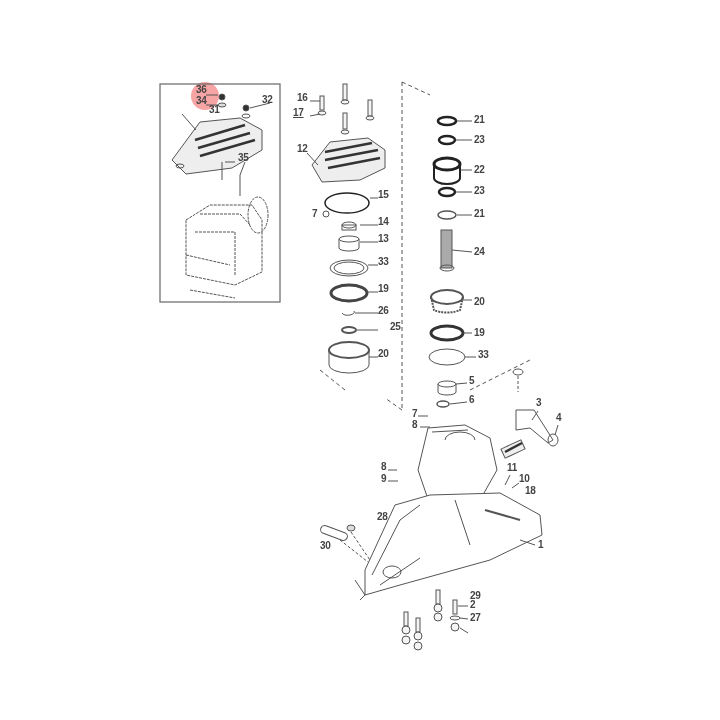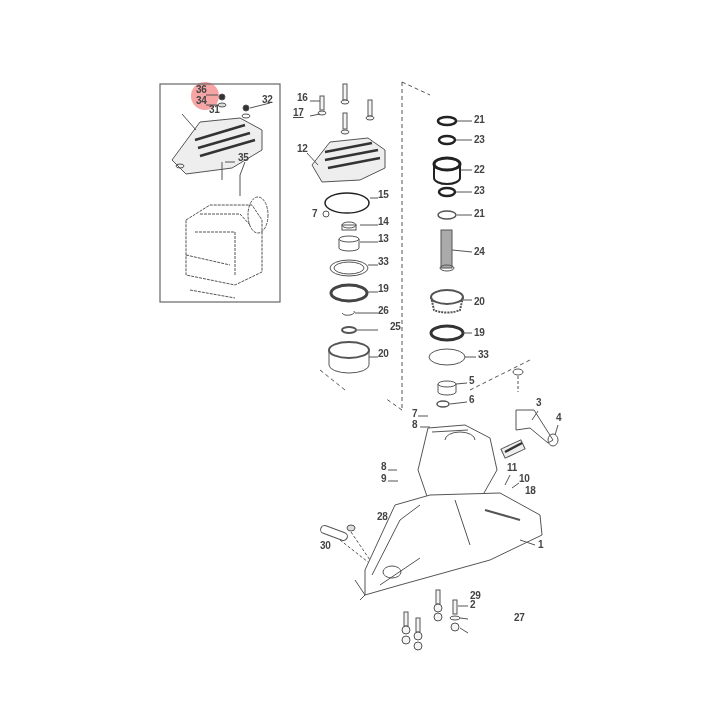--- a/index.html
+++ b/index.html
@@ -181,16 +181,16 @@
       <span class="lbl" style="left: 556px; top: 413px;">4</span>
       <span class="lbl" style="left: 525px; top: 454px; margin-top: 32px;">18</span>
       <span class="lbl" style="left: 381px; top: 462px;">8</span>
       <span class="lbl" style="left: 381px; top: 474px;">9</span>
       <span class="lbl" style="left: 507px; top: 463px;">11</span>
       <span class="lbl" style="left: 519px; top: 474px;">10</span>
       <span class="lbl" style="left: 346px; top: 512px; margin-left: 31px;">28</span>
       <span class="lbl" style="left: 320px; top: 541px;">30</span>
       <span class="lbl" style="left: 538px; top: 540px;">1</span>
       <span class="lbl" style="left: 470px; top: 600px;">2</span>
-      <span class="lbl" style="left: 470px; top: 613px; margin-left: 44px;">27</span>
+      <span class="lbl" style="left: 470px; top: 613px;">27</span>
       <span class="lbl" style="left: 470px; top: 591px;">29</span>
     </div>
 </div>
 
 </body></html>

